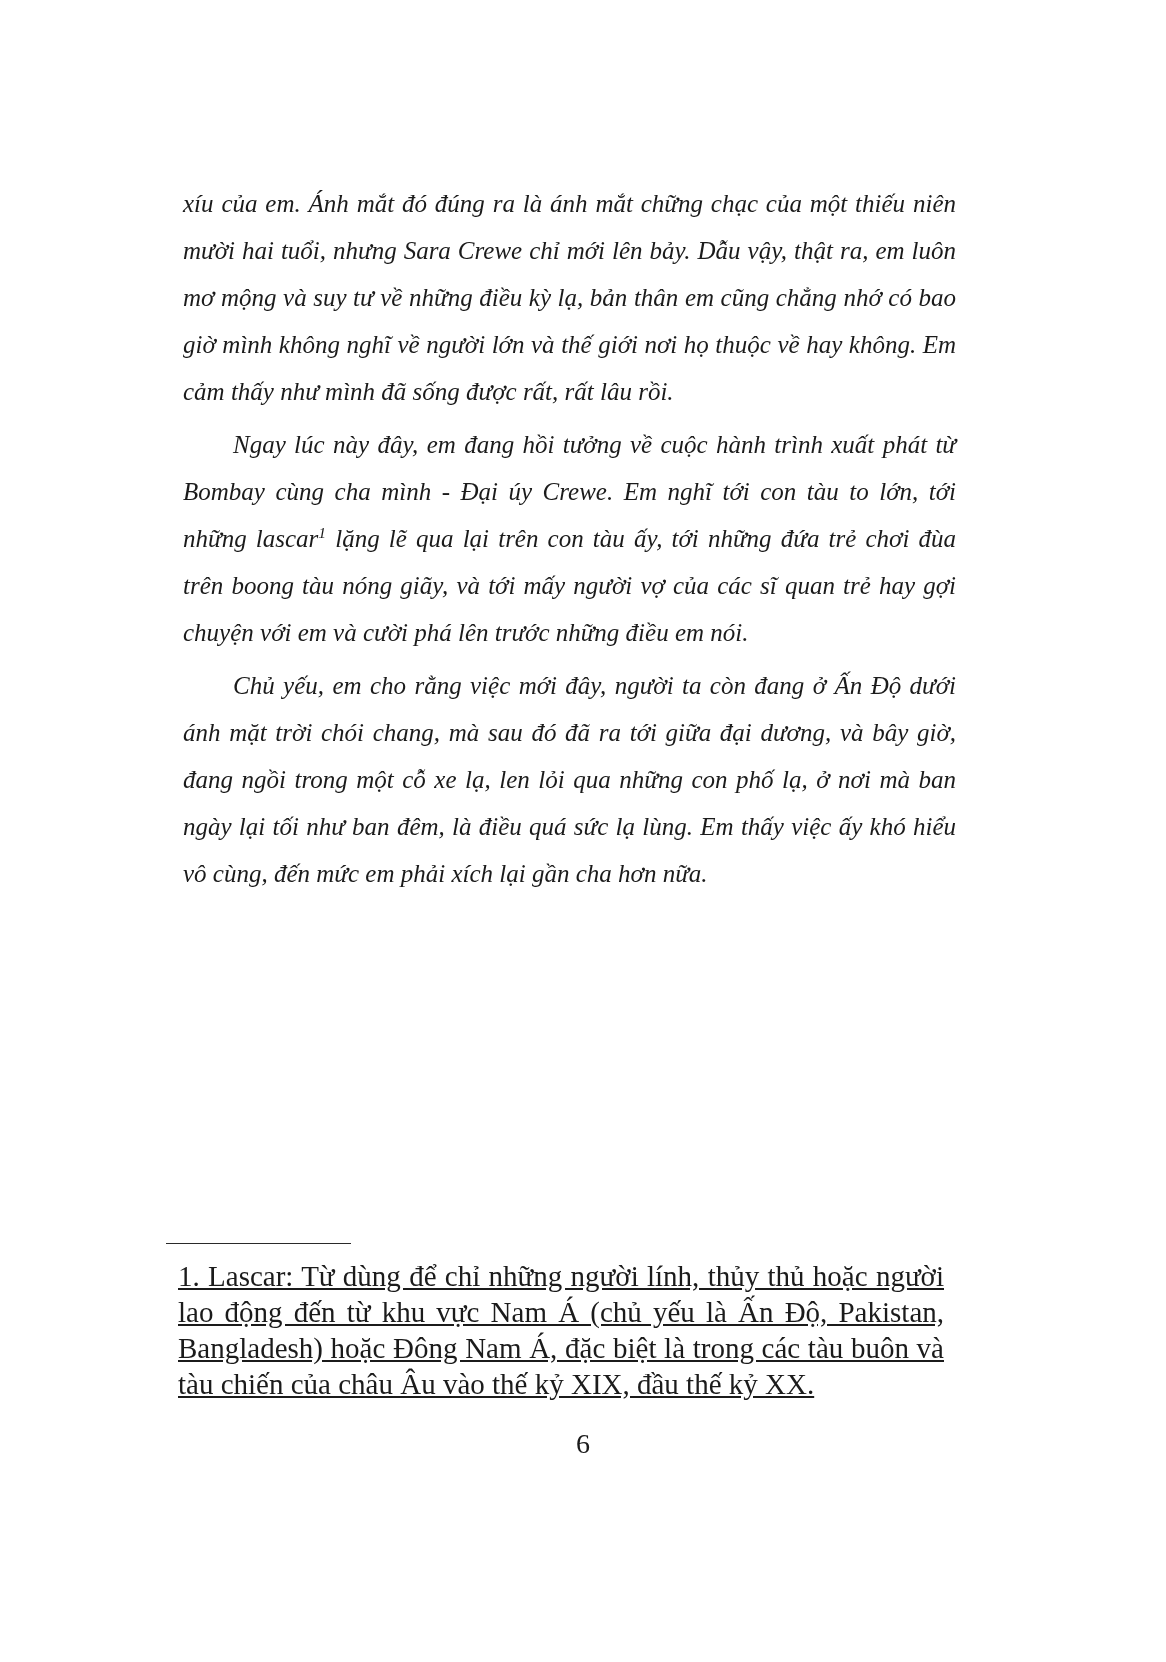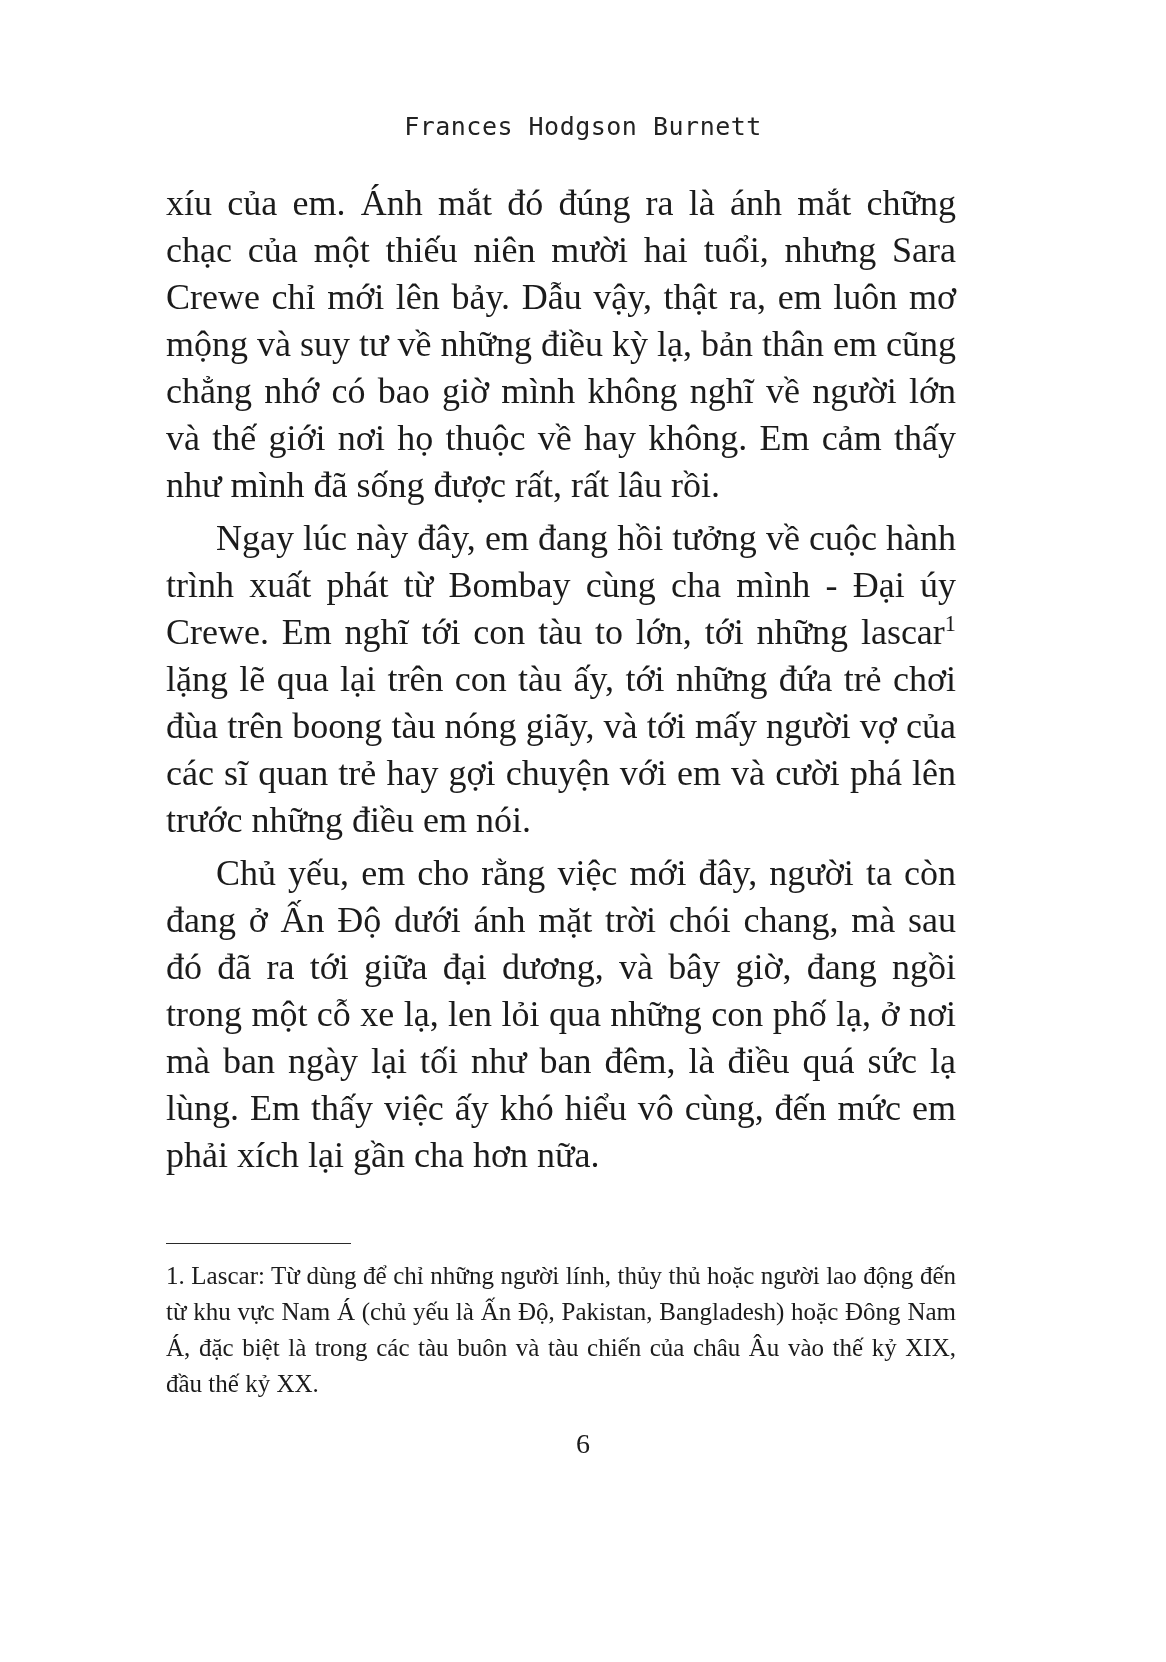--- a/index.html
+++ b/index.html
@@ -33,26 +33,27 @@
     letter-spacing: 0.5px;
     color: #222;
   }
   .body-text {
     position: absolute;
     top: 180px;
     left: 166px;
     width: 790px;
   }
   .body-text p {
-    margin: 0 0 6px 0;
-    font-size: 36px;
+    margin: 0 0 6px 17px;
+    font-size: 25px;
     line-height: 47px;
     text-align: justify;
     text-justify: inter-word;
     hyphens: none;
+    font-style: italic;
   }
   .body-text p.indent {
     text-indent: 50px;
   }
   sup {
     font-size: 0.62em;
     vertical-align: super;
     line-height: 0;
   }
   .footnote-area {
@@ -61,40 +62,40 @@
     left: 166px;
     width: 790px;
   }
   .footnote-rule {
     width: 185px;
     height: 1px;
     background: #2a2a2a;
     margin: 0 0 14px 0;
   }
   .footnote-area p {
-    margin: 0;
-    font-size: 25px;
+    margin: 12px;
+    font-size: 29px;
     line-height: 36px;
     text-align: justify;
+    text-decoration: underline;
   }
   .page-number {
     position: absolute;
     top: 1428px;
     left: 0;
     width: 1166px;
     text-align: center;
     font-size: 28px;
   }
 </style>
 </head>
 <body>
 
 <div class="page">
 
-  <div class="running-head">Frances Hodgson Burnett</div>
 
   <div class="body-text">
 
     <p>xíu của em. Ánh mắt đó đúng ra là ánh mắt chững chạc của một thiếu niên mười hai tuổi, nhưng Sara Crewe chỉ mới lên bảy. Dẫu vậy, thật ra, em luôn mơ mộng và suy tư về những điều kỳ lạ, bản thân em cũng chẳng nhớ có bao giờ mình không nghĩ về người lớn và thế giới nơi họ thuộc về hay không. Em cảm thấy như mình đã sống được rất, rất lâu rồi.</p>
 
     <p class="indent"><span>Ngay lúc này đây, em đang hồi tưởng về cuộc hành trình xuất phát từ Bombay cùng cha mình - Đại úy Crewe. Em nghĩ tới con tàu to lớn, tới những lascar</span><sup>1</sup><span> lặng lẽ qua lại trên con tàu ấy, tới những đứa trẻ chơi đùa trên boong tàu nóng giãy, và tới mấy người vợ của các sĩ quan trẻ hay gợi chuyện với em và cười phá lên trước những điều em nói.</span></p>
 
     <p class="indent">Chủ yếu, em cho rằng việc mới đây, người ta còn đang ở Ấn Độ dưới ánh mặt trời chói chang, mà sau đó đã ra tới giữa đại dương, và bây giờ, đang ngồi trong một cỗ xe lạ, len lỏi qua những con phố lạ, ở nơi mà ban ngày lại tối như ban đêm, là điều quá sức lạ lùng. Em thấy việc ấy khó hiểu vô cùng, đến mức em phải xích lại gần cha hơn nữa.</p>
 
 

